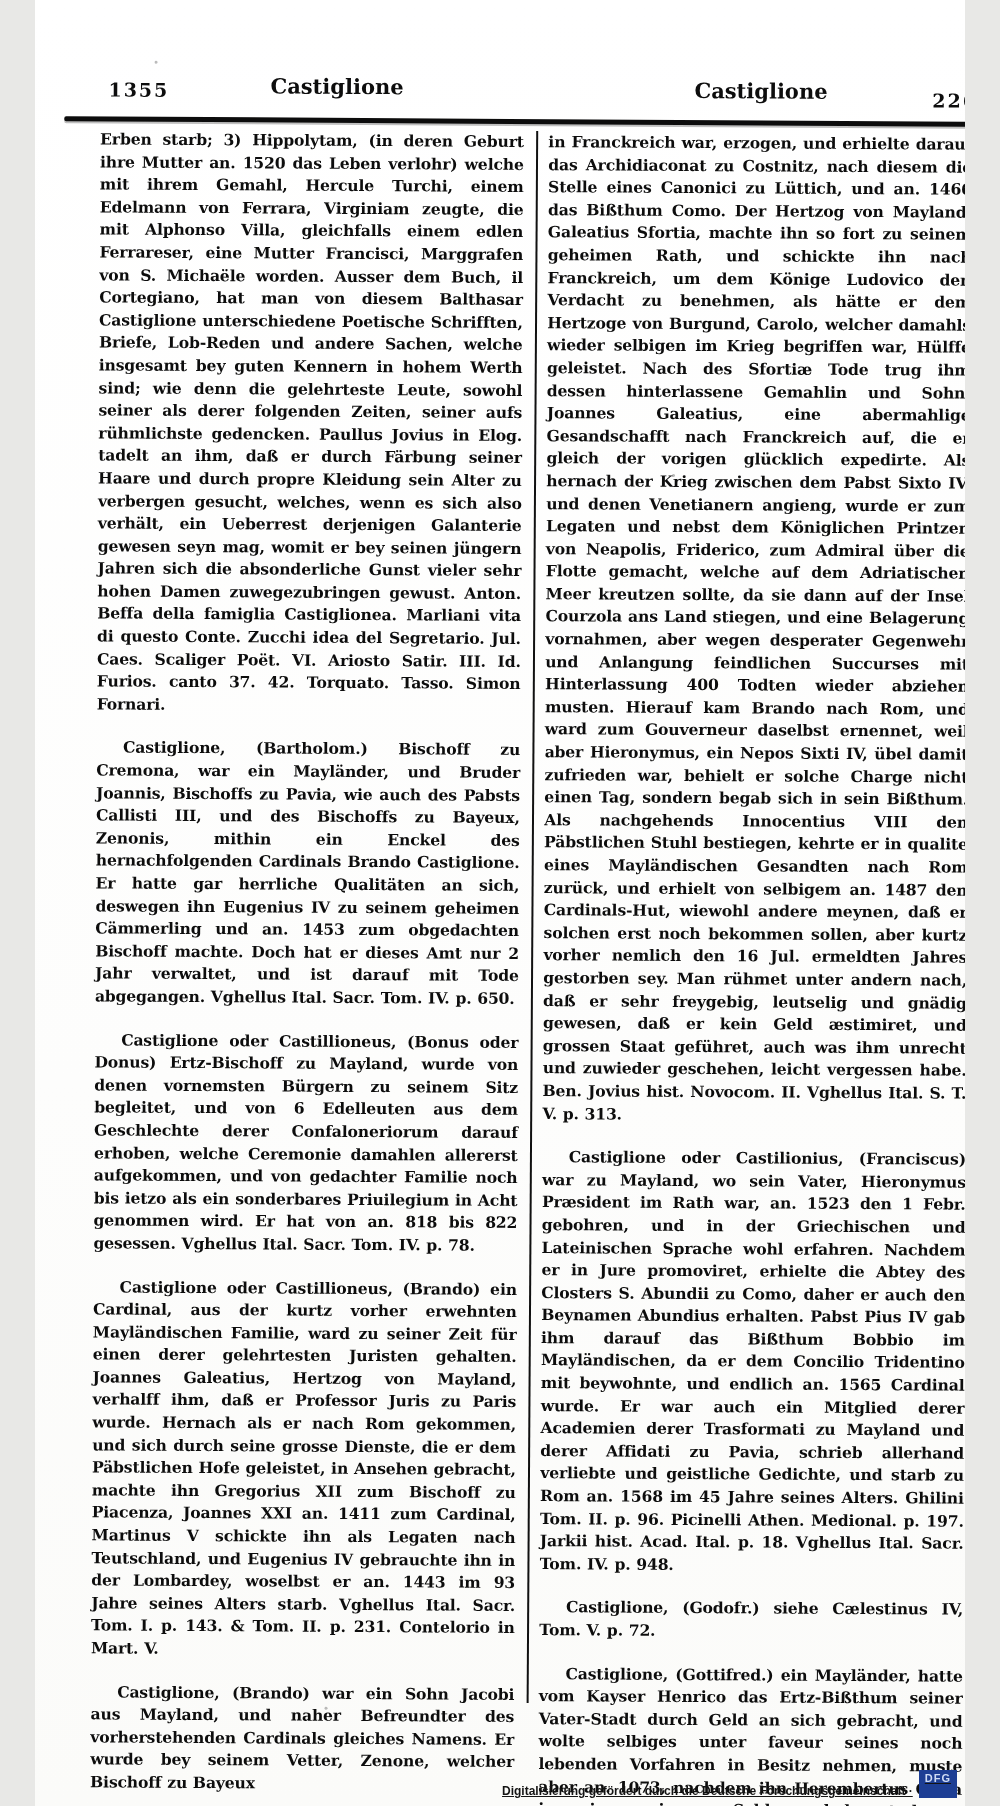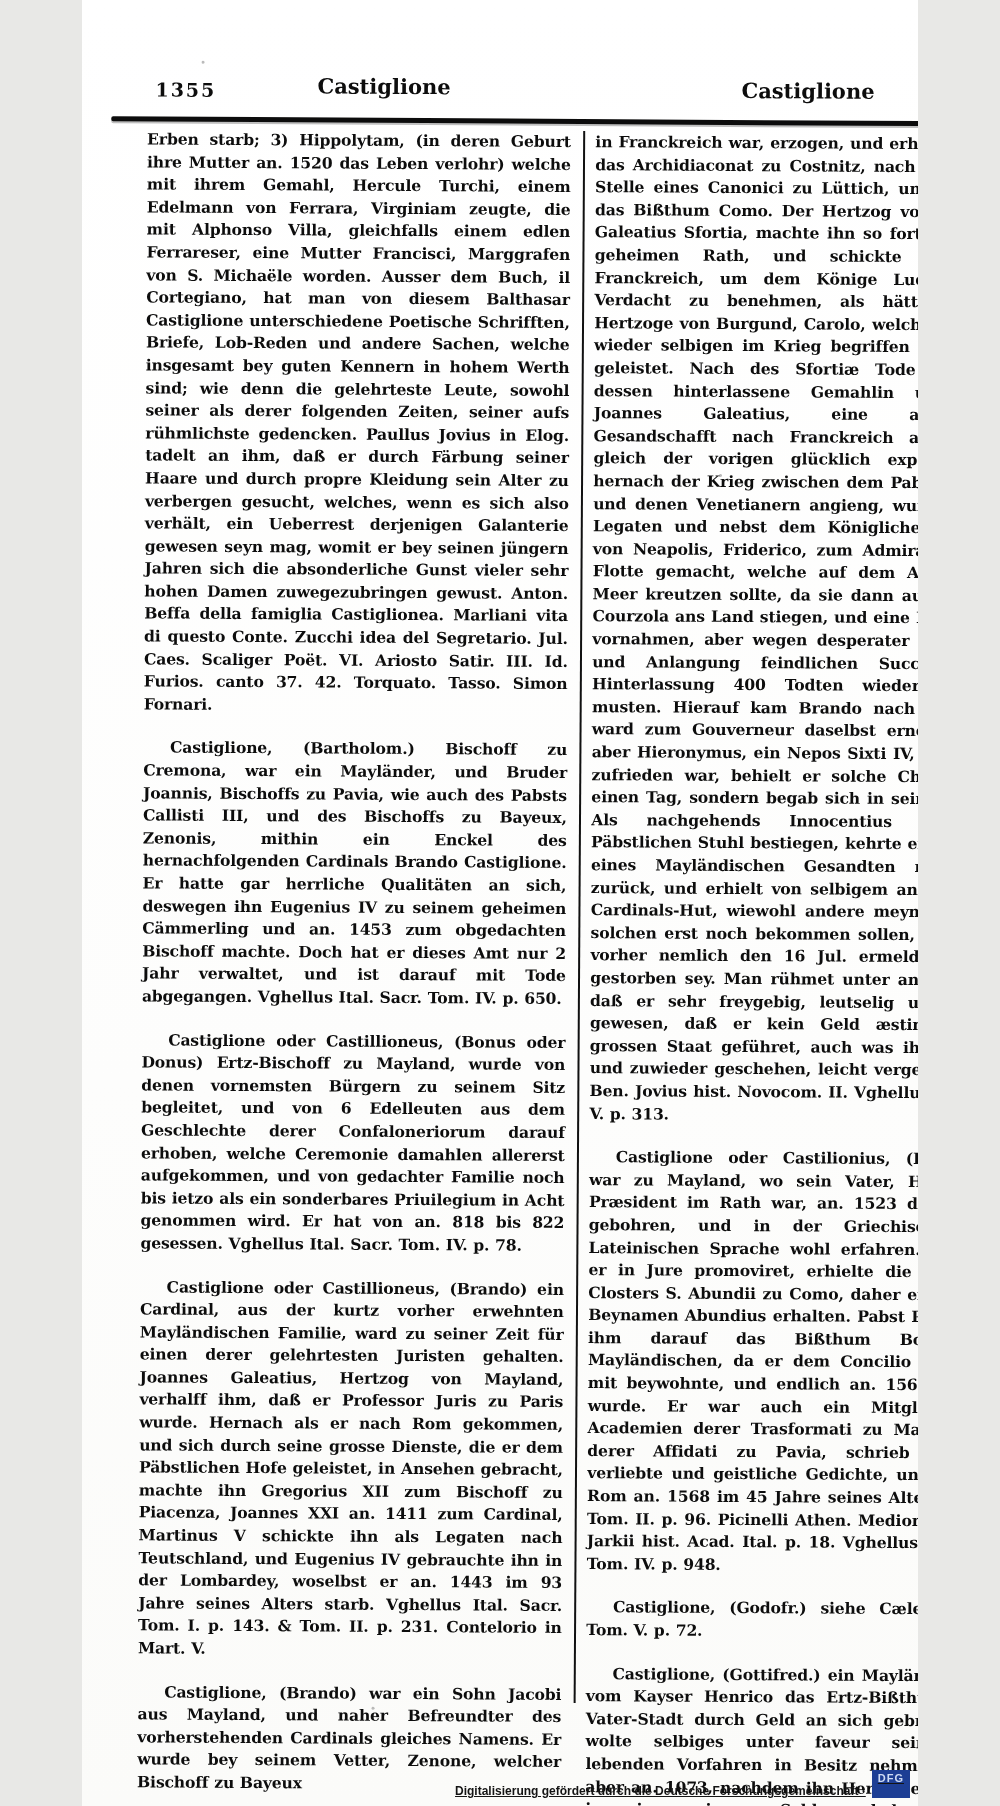--- a/index.html
+++ b/index.html
@@ -1,18 +1,18 @@
 <!DOCTYPE html>
 <html lang="de"><head>
 <meta charset="utf-8">
 <style>
   html,body{margin:0;padding:0;background:#e8e8e6;}
   .sheet{
     position:relative;
-    width:836px;height:1806px;
+    width:930px;height:1806px;
     margin:0 auto;
     background:linear-gradient(180deg,#ffffff 0%,#fdfdfc 60%,#fbfbf9 100%);
     overflow:hidden;
     font-family:"DejaVu Serif", serif;
     color:#0d0d0d;
   }
   .skew{ transform:rotate(0.35deg); transform-origin:0 0; }
 
   
   .runhead{

